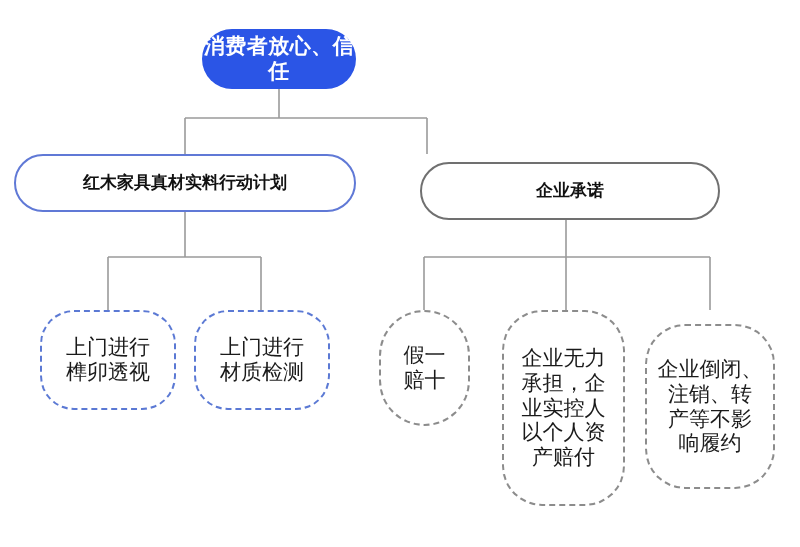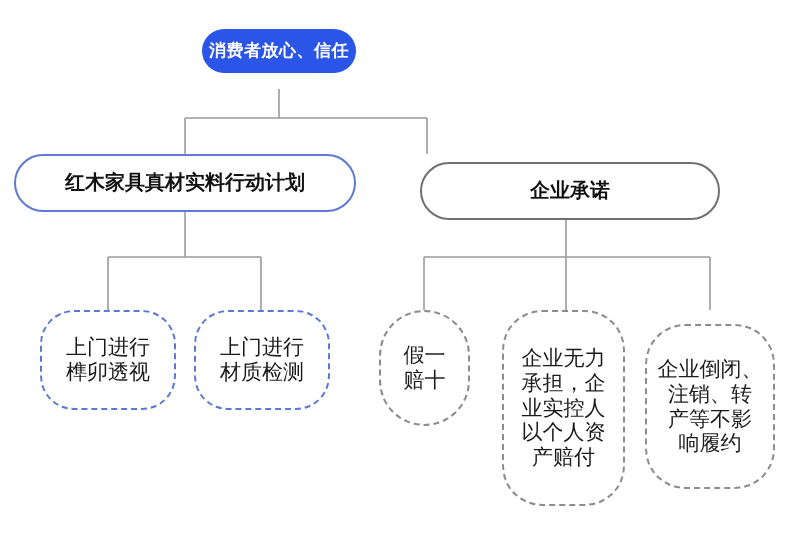--- a/index.html
+++ b/index.html
@@ -39,36 +39,36 @@
     display: block;
     white-space: pre-line;
     line-height: 1.18;
   }
 
   
   .node-root {
     left: 202px;
     top: 29px;
     width: 154px;
-    height: 44px;
+    height: 60px;
     background: #2b55e6;
     border: none;
     border-radius: 30px;
     color: #ffffff;
-    font-size: 17px;
+    font-size: 21px;
     font-weight: bold;
     letter-spacing: 0.5px;
   }
 
   
   .node-l2 {
     height: 58px;
     border-radius: 29px;
     color: #111111;
-    font-size: 20px;
+    font-size: 17px;
     font-weight: bold;
   }
   .node-l2-blue {
     left: 14px;
     top: 154px;
     width: 342px;
     border: 2.5px solid #6079d6;
   }
   .node-l2-gray {
     left: 420px;

